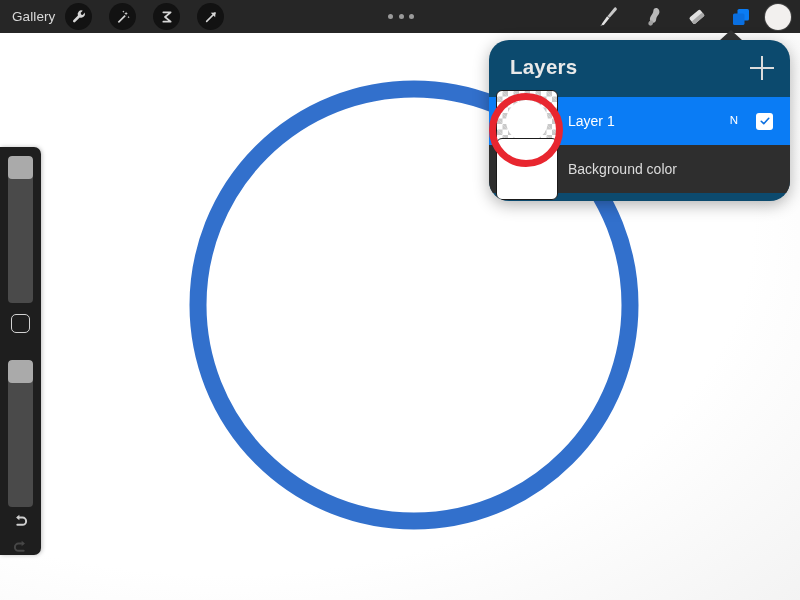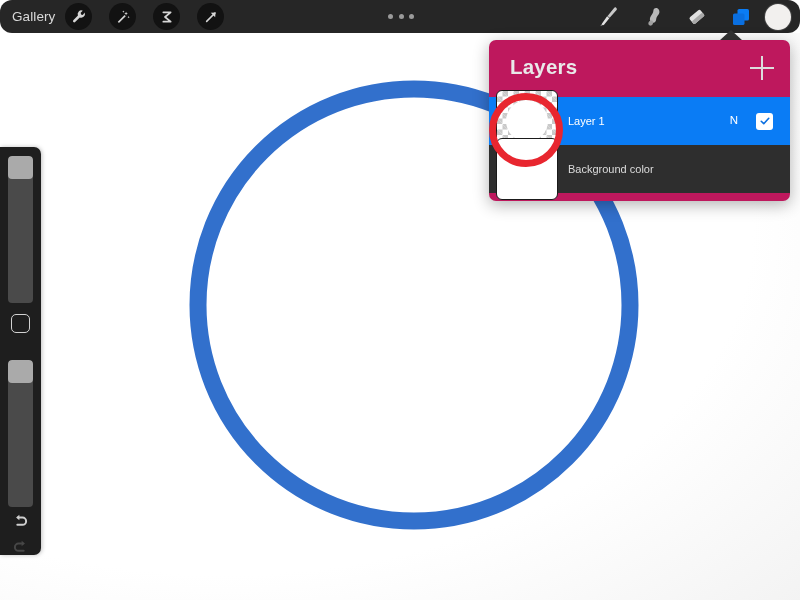--- a/index.html
+++ b/index.html
@@ -44,21 +44,20 @@
   .topbar {
     position: absolute;
     left: 0;
     top: 0;
     width: 800px;
     height: 33px;
     background: #262626;
     display: flex;
     align-items: center;
     z-index: 20;
-    border-radius: 12px;
   }
 
   .gallery-btn {
     color: #d8d8d8;
     font-size: 13.5px;
     line-height: 1;
     margin-left: 12px;
     margin-right: 10px;
     letter-spacing: 0.1px;
     white-space: nowrap;
@@ -124,22 +123,22 @@
     box-shadow: 0 0 0 1px rgba(255,255,255,0.12);
   }
 
   
   .layers-panel {
     position: absolute;
     left: 489px;
     top: 40px;
     width: 301px;
     height: 161px;
-    background: #be185d;
-    border-radius: 7px;
+    background: #0c4a6e;
+    border-radius: 20px;
     z-index: 30;
     box-shadow: 0 4px 16px rgba(0,0,0,0.30);
     overflow: hidden;
   }
 
   .panel-pointer {
     position: absolute;
     left: 719px;
     top: 30px;
     width: 0;
@@ -236,21 +235,21 @@
     height: 42px;
     border-radius: 50%;
     background: #ffffff;
   }
   .layer-thumb.t2 { top: 98px; background: #ffffff; }
 
   .layer-name {
     position: absolute;
     left: 79px;
     color: #ffffff;
-    font-size: 11px;
+    font-size: 14px;
     line-height: 1;
     white-space: nowrap;
   }
   .layer-name.n2 { color: #dcdcdc; }
 
   .blend-mode {
     position: absolute;
     right: 52px;
     color: #ffffff;
     font-size: 11.5px;

